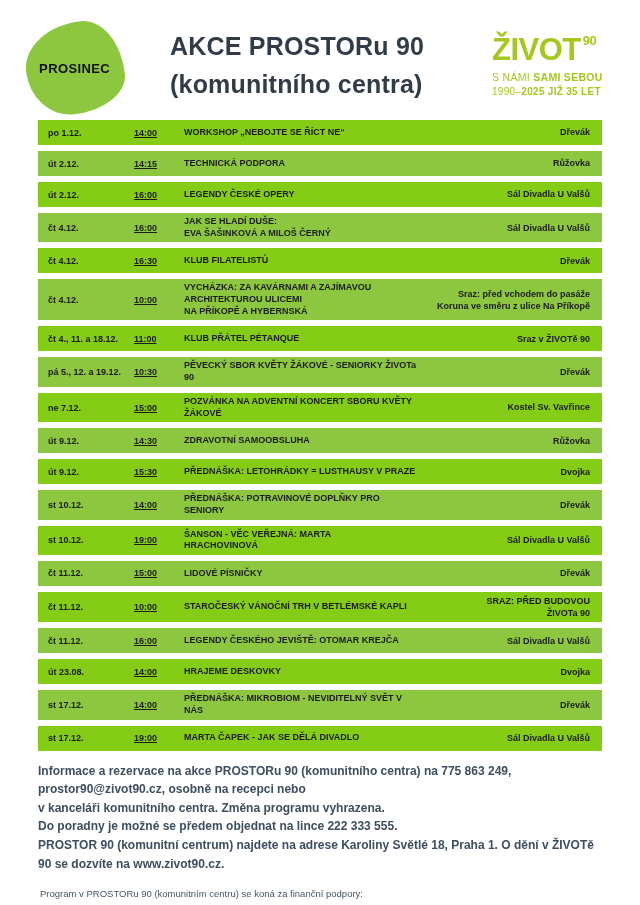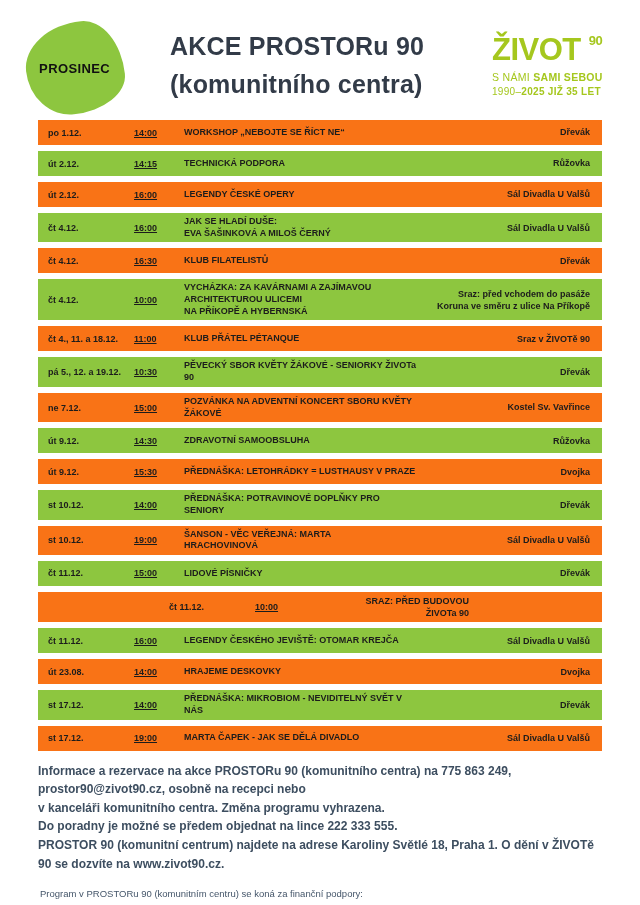--- a/index.html
+++ b/index.html
@@ -15,28 +15,28 @@
     background:#8DC63F; border-radius:61% 39% 56% 44% / 48% 62% 38% 52%;
     transform:rotate(-6deg); display:flex; align-items:center; justify-content:center;
   }
   .blob span { transform:rotate(6deg); font-size:13px; font-weight:bold; color:#111; letter-spacing:.4px; }
   .title {
     position:absolute; left:170px; top:28px; font-size:25px; font-weight:bold;
     color:#323b48; line-height:1.5; letter-spacing:.2px;
   }
   .brand { position:absolute; left:492px; top:34px; color:#a5c71e; }
   .brand-main { font-size:31px; font-weight:bold; line-height:1; letter-spacing:-.5px; }
-  .brand-main sup { font-size:13px; font-weight:bold; position:relative; top:-4px; margin-left:8px; }
+  .brand-main sup { font-size:13px; font-weight:bold; position:relative; top:-4px; margin-left:2px; }
   .brand-tag { font-size:10.5px; margin-top:6px; letter-spacing:.3px; }
   .brand-anniv { font-size:10px; margin-top:3px; letter-spacing:.3px; }
   .w400 { font-weight:normal; } .w800 { font-weight:bold; }
   
   .table { margin:2px 38px 0 38px; width:564px; display:flex; flex-direction:column; gap:6px; }
   .row { display:flex; align-items:center; min-height:25px; padding:3px 0; font-size:9px; font-weight:bold; color:#1c1c1c; }
-  .row.yellow { background:#f97316;justify-content:center; }
+  .row.yellow { background:#84cc16; }
   .row.green  { background:#8DC63F; }
   .c-date  { width:96px; padding-left:10px; flex-shrink:0; }
   .c-time  { width:50px; flex-shrink:0;text-decoration:underline; }
   .c-title { flex:1; white-space:pre-line; line-height:1.3; padding-right:6px; }
   .c-loc   { width:176px; flex-shrink:0; text-align:right; padding-right:12px; white-space:pre-line; line-height:1.35; }
   
   footer { margin:11px 38px 0 38px; color:#3d4e60; }
   .info { font-size:12px; font-weight:bold; line-height:1.55; white-space:pre-line; margin:0; }
   .support { font-size:9.5px; font-weight:normal; margin:15px 0 9px 2px; color:#45566a; }
   .sponsors { display:flex; align-items:center; gap:15px; margin-left:52px; }
@@ -185,20 +185,21 @@
       <div class="row green">
         <span class="c-date">čt 11.12.</span>
         <span class="c-time">15:00</span>
         <span class="c-title">LIDOVÉ PÍSNIČKY</span>
         <span class="c-loc">Dřevák</span>
       </div>
 
       <div class="row yellow">
         <span class="c-date">čt 11.12.</span>
         <span class="c-time">10:00</span>
+        <span class="c-title">STAROČESKÝ VÁNOČNÍ TRH V BETLÉMSKÉ KAPLI</span>
         <span class="c-loc">SRAZ: PŘED BUDOVOU
 ŽIVOTa 90</span>
       </div>
 
       <div class="row green">
         <span class="c-date">čt 11.12.</span>
         <span class="c-time">16:00</span>
         <span class="c-title">LEGENDY ČESKÉHO JEVIŠTĚ: OTOMAR KREJČA</span>
         <span class="c-loc">Sál Divadla U Valšů</span>
       </div>

